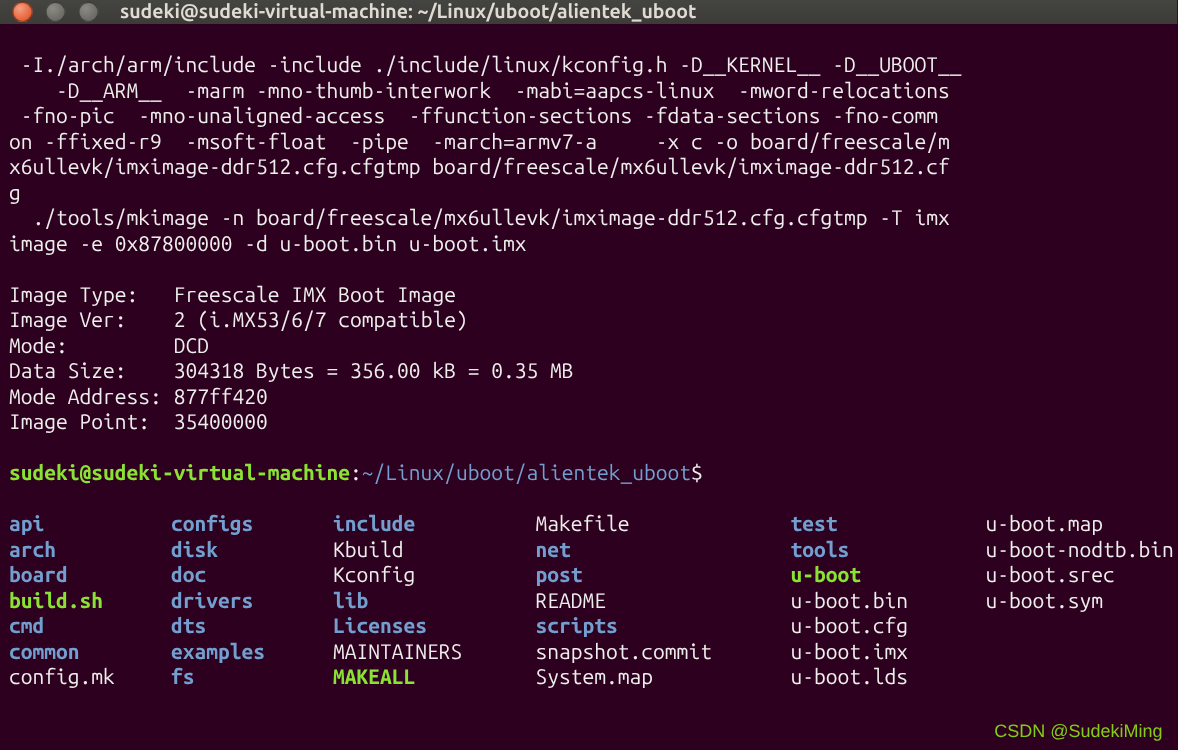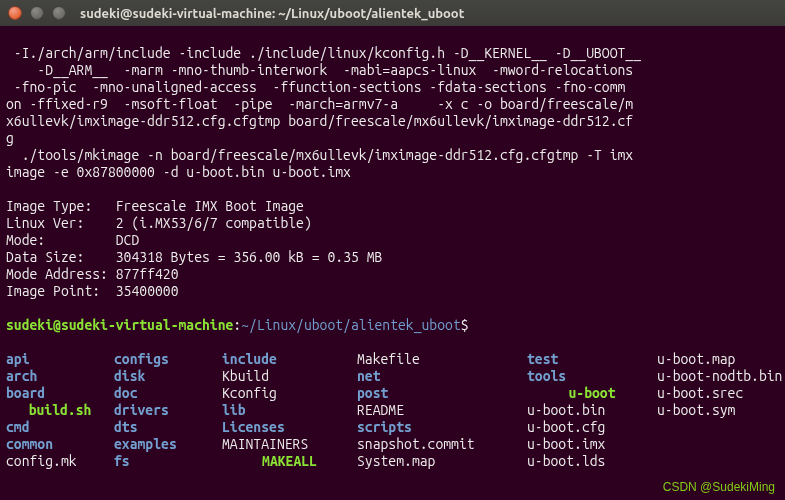--- a/index.html
+++ b/index.html
@@ -7,21 +7,21 @@
     width: 785px;
     height: 500px;
     font-family: "Ubuntu Mono", "DejaVu Sans Mono", monospace;
     font-size: 14px;
     line-height: 17px;
     background: #2c001e;
     overflow: hidden;
     position: relative;
   }
   .titlebar {
-    height: 26px;
+    height: 16px;
     background: linear-gradient(to bottom, #444440, #3c3b37);
     display: flex;
     align-items: center;
     padding: 0 8px;
     gap: 8px;
   }
   .win-btn {
     width: 14px; height: 14px;
     border-radius: 50%;
     display: inline-block;
@@ -38,21 +38,21 @@
   }
   .term {
     padding: 2px 6px;
     color: #eeeeec;
     white-space: pre;
     background: #2c001e;
   }
   .c-green { color: #8ae234; font-weight: bold; }
   .c-blue { color: #729fcf; font-weight: normal; }
   .c-white { color: #eeeeec; }
-  .c-exec { color: #8ae234; font-weight: bold; text-align: center; }
+  .c-exec { color: #8ae234; font-weight: bold; }
   .c-dir { color: #729fcf; font-weight: bold; }
   .row span { display: inline-block; }
   .watermark {
     position: absolute;
     bottom: 4px;
     right: 10px;
     color: #84cc16;
     font-family: sans-serif;
     font-size: 12px;
   }
@@ -70,21 +70,21 @@
 <div class="term">
 <div id="compile-block"> -I./arch/arm/include -include ./include/linux/kconfig.h -D__KERNEL__ -D__UBOOT__
     -D__ARM__  -marm -mno-thumb-interwork  -mabi=aapcs-linux  -mword-relocations
  -fno-pic  -mno-unaligned-access  -ffunction-sections -fdata-sections -fno-comm
 on -ffixed-r9  -msoft-float  -pipe  -march=armv7-a     -x c -o board/freescale/m
 x6ullevk/imximage-ddr512.cfg.cfgtmp board/freescale/mx6ullevk/imximage-ddr512.cf
 g
   ./tools/mkimage -n board/freescale/mx6ullevk/imximage-ddr512.cfg.cfgtmp -T imx
 image -e 0x87800000 -d u-boot.bin u-boot.imx</div>
 <div><span>Image Type:</span>   <span>Freescale IMX Boot Image</span>
-<span>Linux Ver:</span>    <span>2 (i.MX53/6/7 compatible)</span>
+<span>Image Ver:</span>    <span>2 (i.MX53/6/7 compatible)</span>
 <span>Mode:</span>         <span>DCD</span>
 <span>Data Size:</span>    <span>304318 Bytes = 356.00 kB = 0.35 MB</span>
 <span>Mode Address:</span> <span>877ff420</span>
 <span>Image Point:</span>  <span>35400000</span></div>
 <div><span class="c-green">sudeki@sudeki-virtual-machine</span><span class="c-white">:</span><span class="c-blue">~/Linux/uboot/alientek_uboot</span><span class="c-white">$</span></div>
 <div id="ls-block"><div class="row"><span class="c-dir" style="width: 108px;">api</span><span class="c-dir" style="width: 108px;">configs</span><span class="c-dir" style="width: 135px;">include</span><span class="c-white" style="width: 170px;">Makefile</span><span class="c-dir" style="width: 130px;">test</span><span class="c-white">u-boot.map</span></div><div class="row"><span class="c-dir" style="width: 108px;">arch</span><span class="c-dir" style="width: 108px;">disk</span><span class="c-white" style="width: 135px;">Kbuild</span><span class="c-dir" style="width: 170px;">net</span><span class="c-dir" style="width: 130px;">tools</span><span class="c-white">u-boot-nodtb.bin</span></div><div class="row"><span class="c-dir" style="width: 108px;">board</span><span class="c-dir" style="width: 108px;">doc</span><span class="c-white" style="width: 135px;">Kconfig</span><span class="c-dir" style="width: 170px;">post</span><span class="c-exec" style="width: 130px;">u-boot</span><span class="c-white">u-boot.srec</span></div><div class="row"><span class="c-exec" style="width: 108px;">build.sh</span><span class="c-dir" style="width: 108px;">drivers</span><span class="c-dir" style="width: 135px;">lib</span><span class="c-white" style="width: 170px;">README</span><span class="c-white" style="width: 130px;">u-boot.bin</span><span class="c-white">u-boot.sym</span></div><div class="row"><span class="c-dir" style="width: 108px;">cmd</span><span class="c-dir" style="width: 108px;">dts</span><span class="c-dir" style="width: 135px;">Licenses</span><span class="c-dir" style="width: 170px;">scripts</span><span class="c-white" style="width: 130px;">u-boot.cfg</span><span class="c-white"></span></div><div class="row"><span class="c-dir" style="width: 108px;">common</span><span class="c-dir" style="width: 108px;">examples</span><span class="c-white" style="width: 135px;">MAINTAINERS</span><span class="c-white" style="width: 170px;">snapshot.commit</span><span class="c-white" style="width: 130px;">u-boot.imx</span><span class="c-white"></span></div><div class="row"><span class="c-white" style="width: 108px;">config.mk</span><span class="c-dir" style="width: 108px;">fs</span><span class="c-exec" style="width: 135px;">MAKEALL</span><span class="c-white" style="width: 170px;">System.map</span><span class="c-white" style="width: 130px;">u-boot.lds</span><span class="c-white"></span></div></div>
 
 </div>
 
 <div class="watermark">CSDN @SudekiMing</div>

